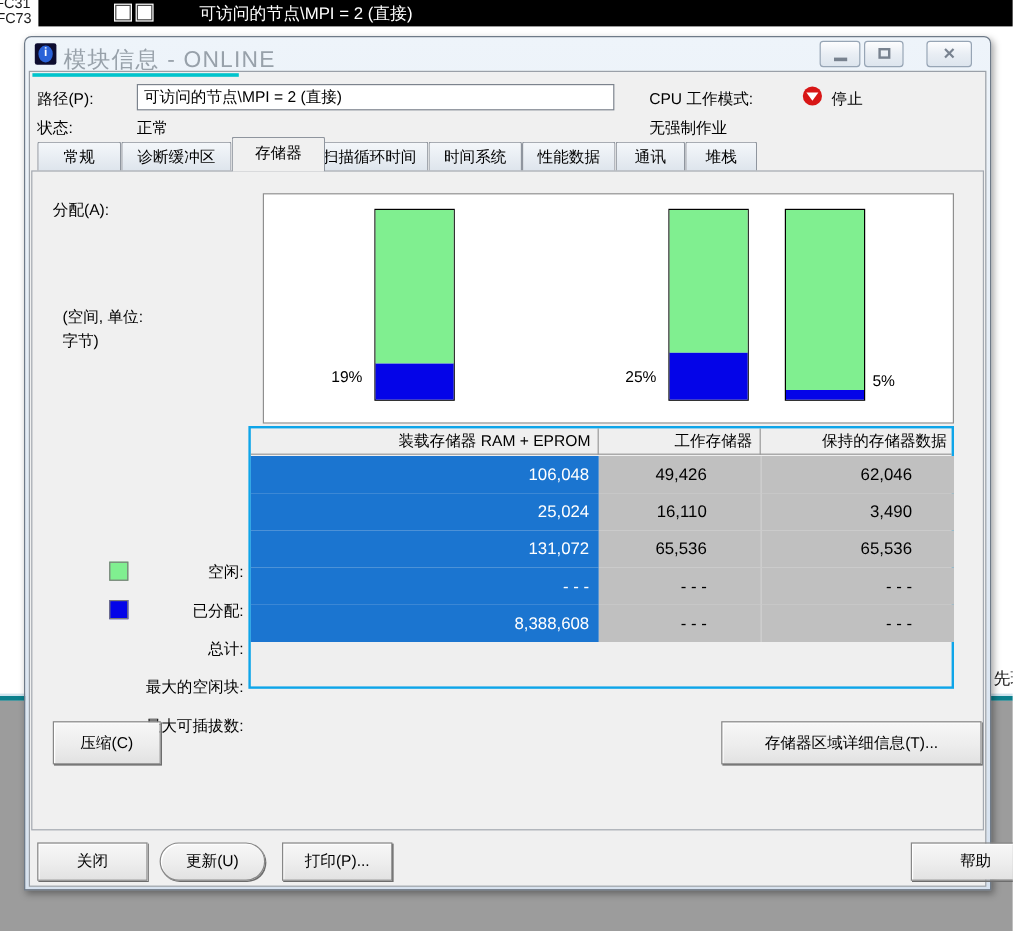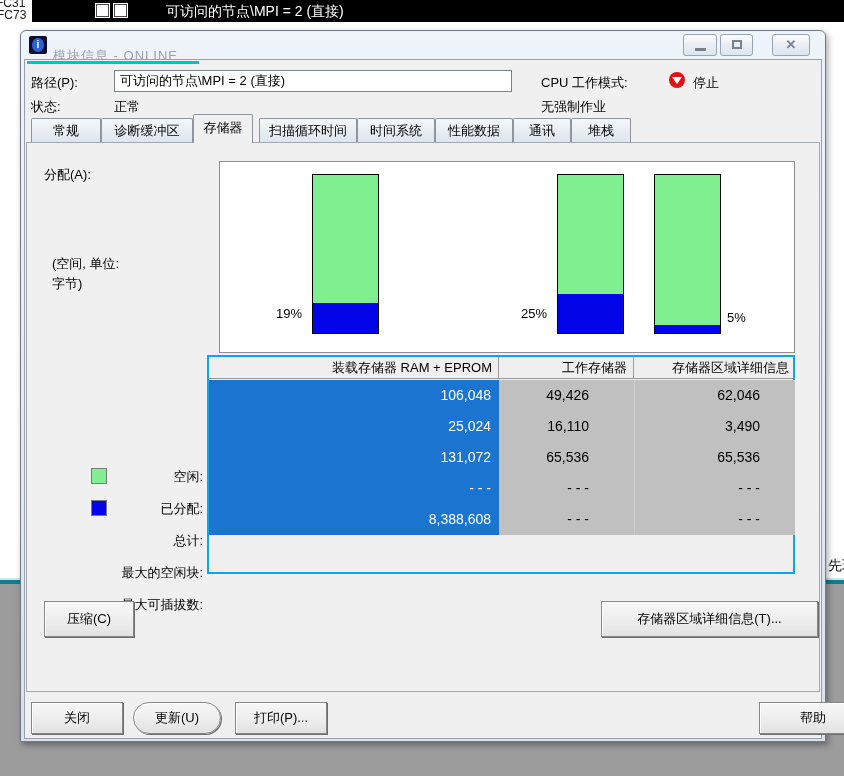--- a/index.html
+++ b/index.html
@@ -17,21 +17,21 @@
   .desktop-gray{ position:absolute; left:0; top:584px; width:844px; height:192px; background:#9c9c9c; }
 
   
   .dialog { position:absolute; left:20px; top:30px; width:806px; height:712px;
             background:linear-gradient(#eef4fa,#d7e2ef); border:1px solid #6e7a88;
             border-radius:6px 6px 0 0; box-shadow:2px 3px 6px rgba(0,0,0,0.35); }
   .titlebar { position:absolute; left:0; top:0; right:0; height:28px; }
   .title-icon { position:absolute; left:8px; top:5px; width:18px; height:18px; background:#0d0d30; border-radius:2px; }
   .title-icon .dot { position:absolute; left:3px; top:2px; width:12px; height:14px; background:#2a62d8; border-radius:50%;
                      color:#fff; font-size:10px; font-weight:bold; text-align:center; line-height:14px; }
-  .title-text { position:absolute; left:32px; top:16px; font-size:13px; color:#98a1aa; letter-spacing:1px; }
+  .title-text { position:absolute; left:32px; top:6px; font-size:19px; color:#98a1aa; letter-spacing:1px; }
   .teal-underline { position:absolute; left:25px; top:31px; width:172px; height:3px; background:#00c4cc; }
   .winbtn { position:absolute; top:3px; height:22px; background:linear-gradient(#fdfdfe,#e9eef4 50%,#dde5ee);
             border:1px solid #97a5b5; border-radius:3px; }
   .winbtn .glyph-min { display:block; width:11px; height:3px; background:#78828f; margin:13px auto 0; }
   .winbtn .glyph-max { display:block; width:10px; height:9px; border:2px solid #78828f; margin:5px auto 0; }
   .winbtn .glyph-close { display:block; text-align:center; line-height:20px; color:#78828f; font-size:13px; font-weight:bold; }
 
   .client { position:absolute; left:3px; top:28px; width:798px; height:680px; background:#f0f0f0; border:1px solid #9aa0a8; }
 
   .lbl { position:absolute; font-size:13px; color:#000; white-space:nowrap; }
@@ -121,21 +121,21 @@
       <div class="stop-icon">
           <i></i>
         </div>
       <div class="lbl" style="left:668px; top:14px;">停止</div>
       <div class="lbl" style="left:6px; top:38px;">状态:</div>
       <div class="lbl" style="left:89px; top:38px;">正常</div>
       <div class="lbl" style="left:516px; top:38px;">无强制作业</div>
 
       <div class="tab" style="left:6px;   width:70px;">常规</div>
       <div class="tab" style="left:76px;  width:92px;">诊断缓冲区</div>
-      <div class="tab selected" style="left:168px; width:60px;">存储器</div>
+      <div class="tab selected" style="left:168px; width:78px;">存储器</div>
       <div class="tab" style="left:234px; width:98px;">扫描循环时间</div>
       <div class="tab" style="left:332px; width:78px;">时间系统</div>
       <div class="tab" style="left:410px; width:78px;">性能数据</div>
       <div class="tab" style="left:488px; width:58px;">通讯</div>
       <div class="tab" style="left:546px; width:60px;">堆栈</div>
 
       <div class="pane">
 
         <div class="lbl" style="left:17px; top:23px;">分配(A):</div>
         <div class="lbl" style="left:25px; top:112px;">(空间, 单位:</div>
@@ -164,21 +164,21 @@
         <div class="row-label" style="top:318px;">空闲:</div>
         <div class="row-label" style="top:350px;">已分配:</div>
         <div class="row-label" style="top:382px;">总计:</div>
         <div class="row-label" style="top:414px;">最大的空闲块:</div>
         <div class="row-label" style="top:446px;">最大可插拔数:</div>
 
         <div class="mem-table">
           <div class="mt-head">
             <div class="hc" style="left:0; width:290px;">装载存储器 RAM + EPROM</div>
             <div class="hc" style="left:290px; width:135px;">工作存储器</div>
-            <div class="hc" style="left:425px; width:161px; border-right:none;">存储器区域详细信息</div>
+            <div class="hc" style="left:425px; width:161px; border-right:none;">保持的存储器数据</div>
           </div>
           <div class="mt-row" style="top:23px;">
             <div class="mt-cell c1">106,048</div>
             <div class="mt-cell c2">49,426</div>
             <div class="mt-cell c3">62,046</div>
           </div>
           <div class="mt-row" style="top:54px;">
             <div class="mt-cell c1">25,024</div>
             <div class="mt-cell c2">16,110</div>
             <div class="mt-cell c3">3,490</div>

